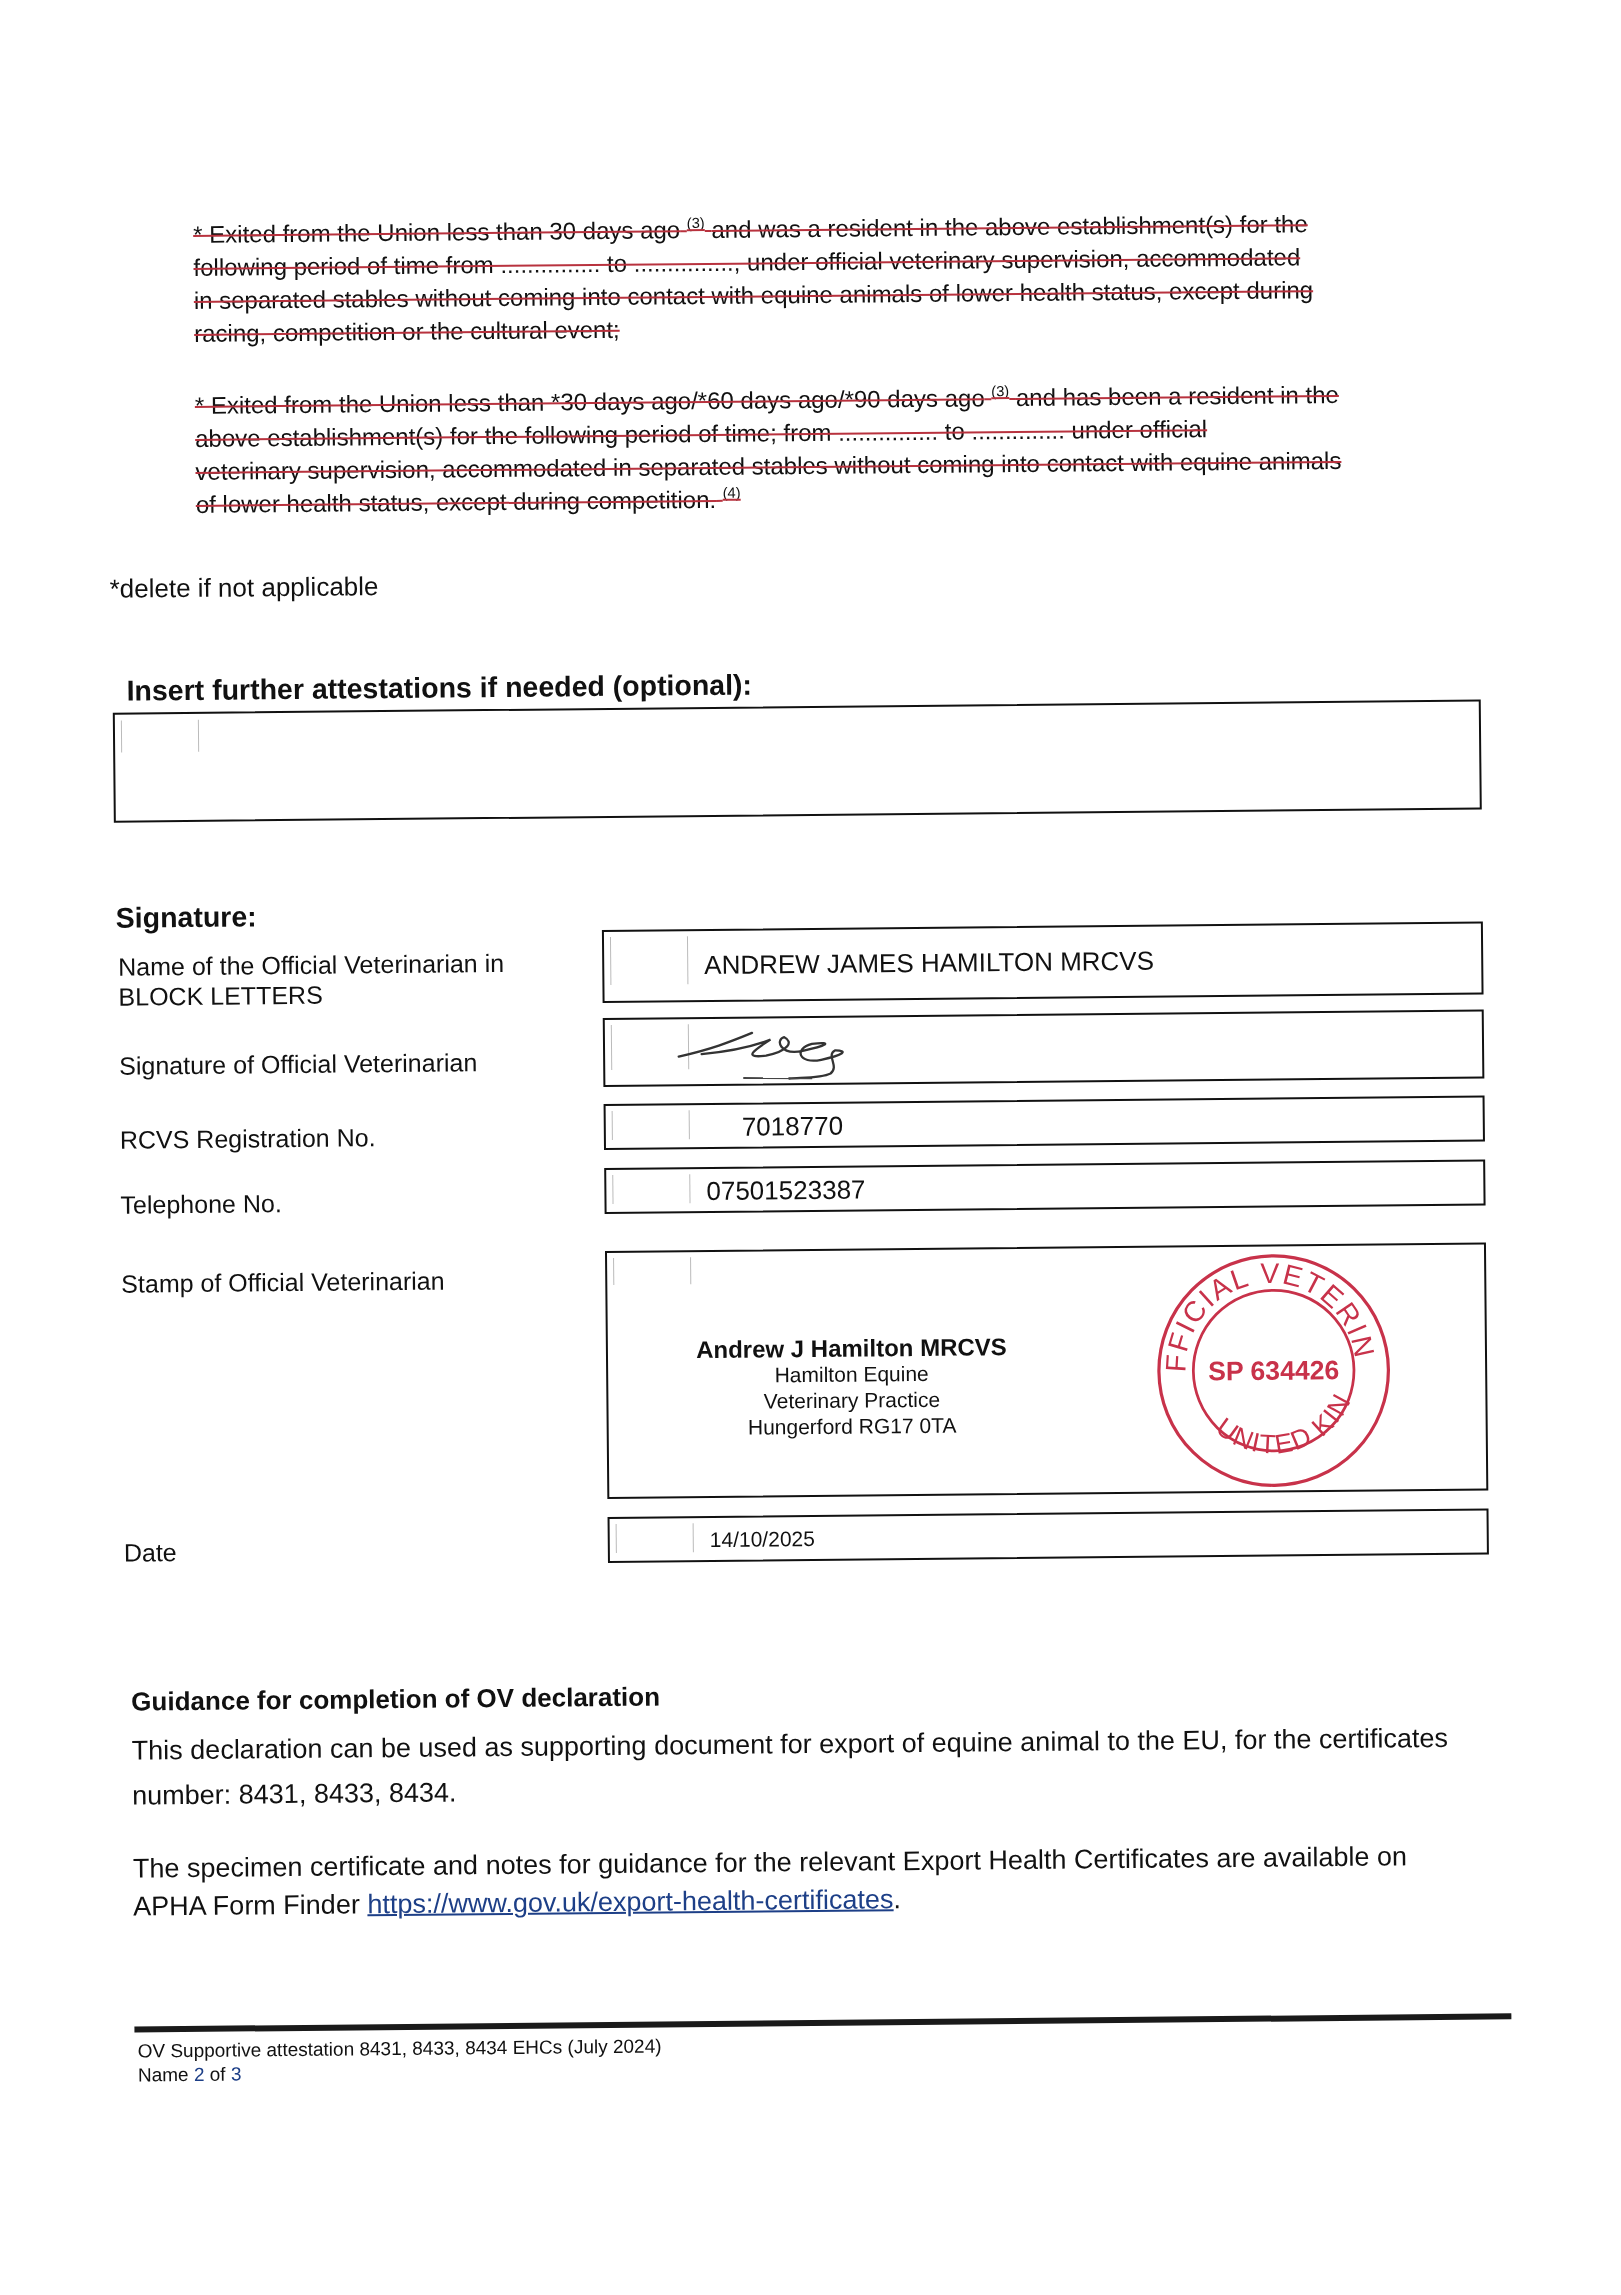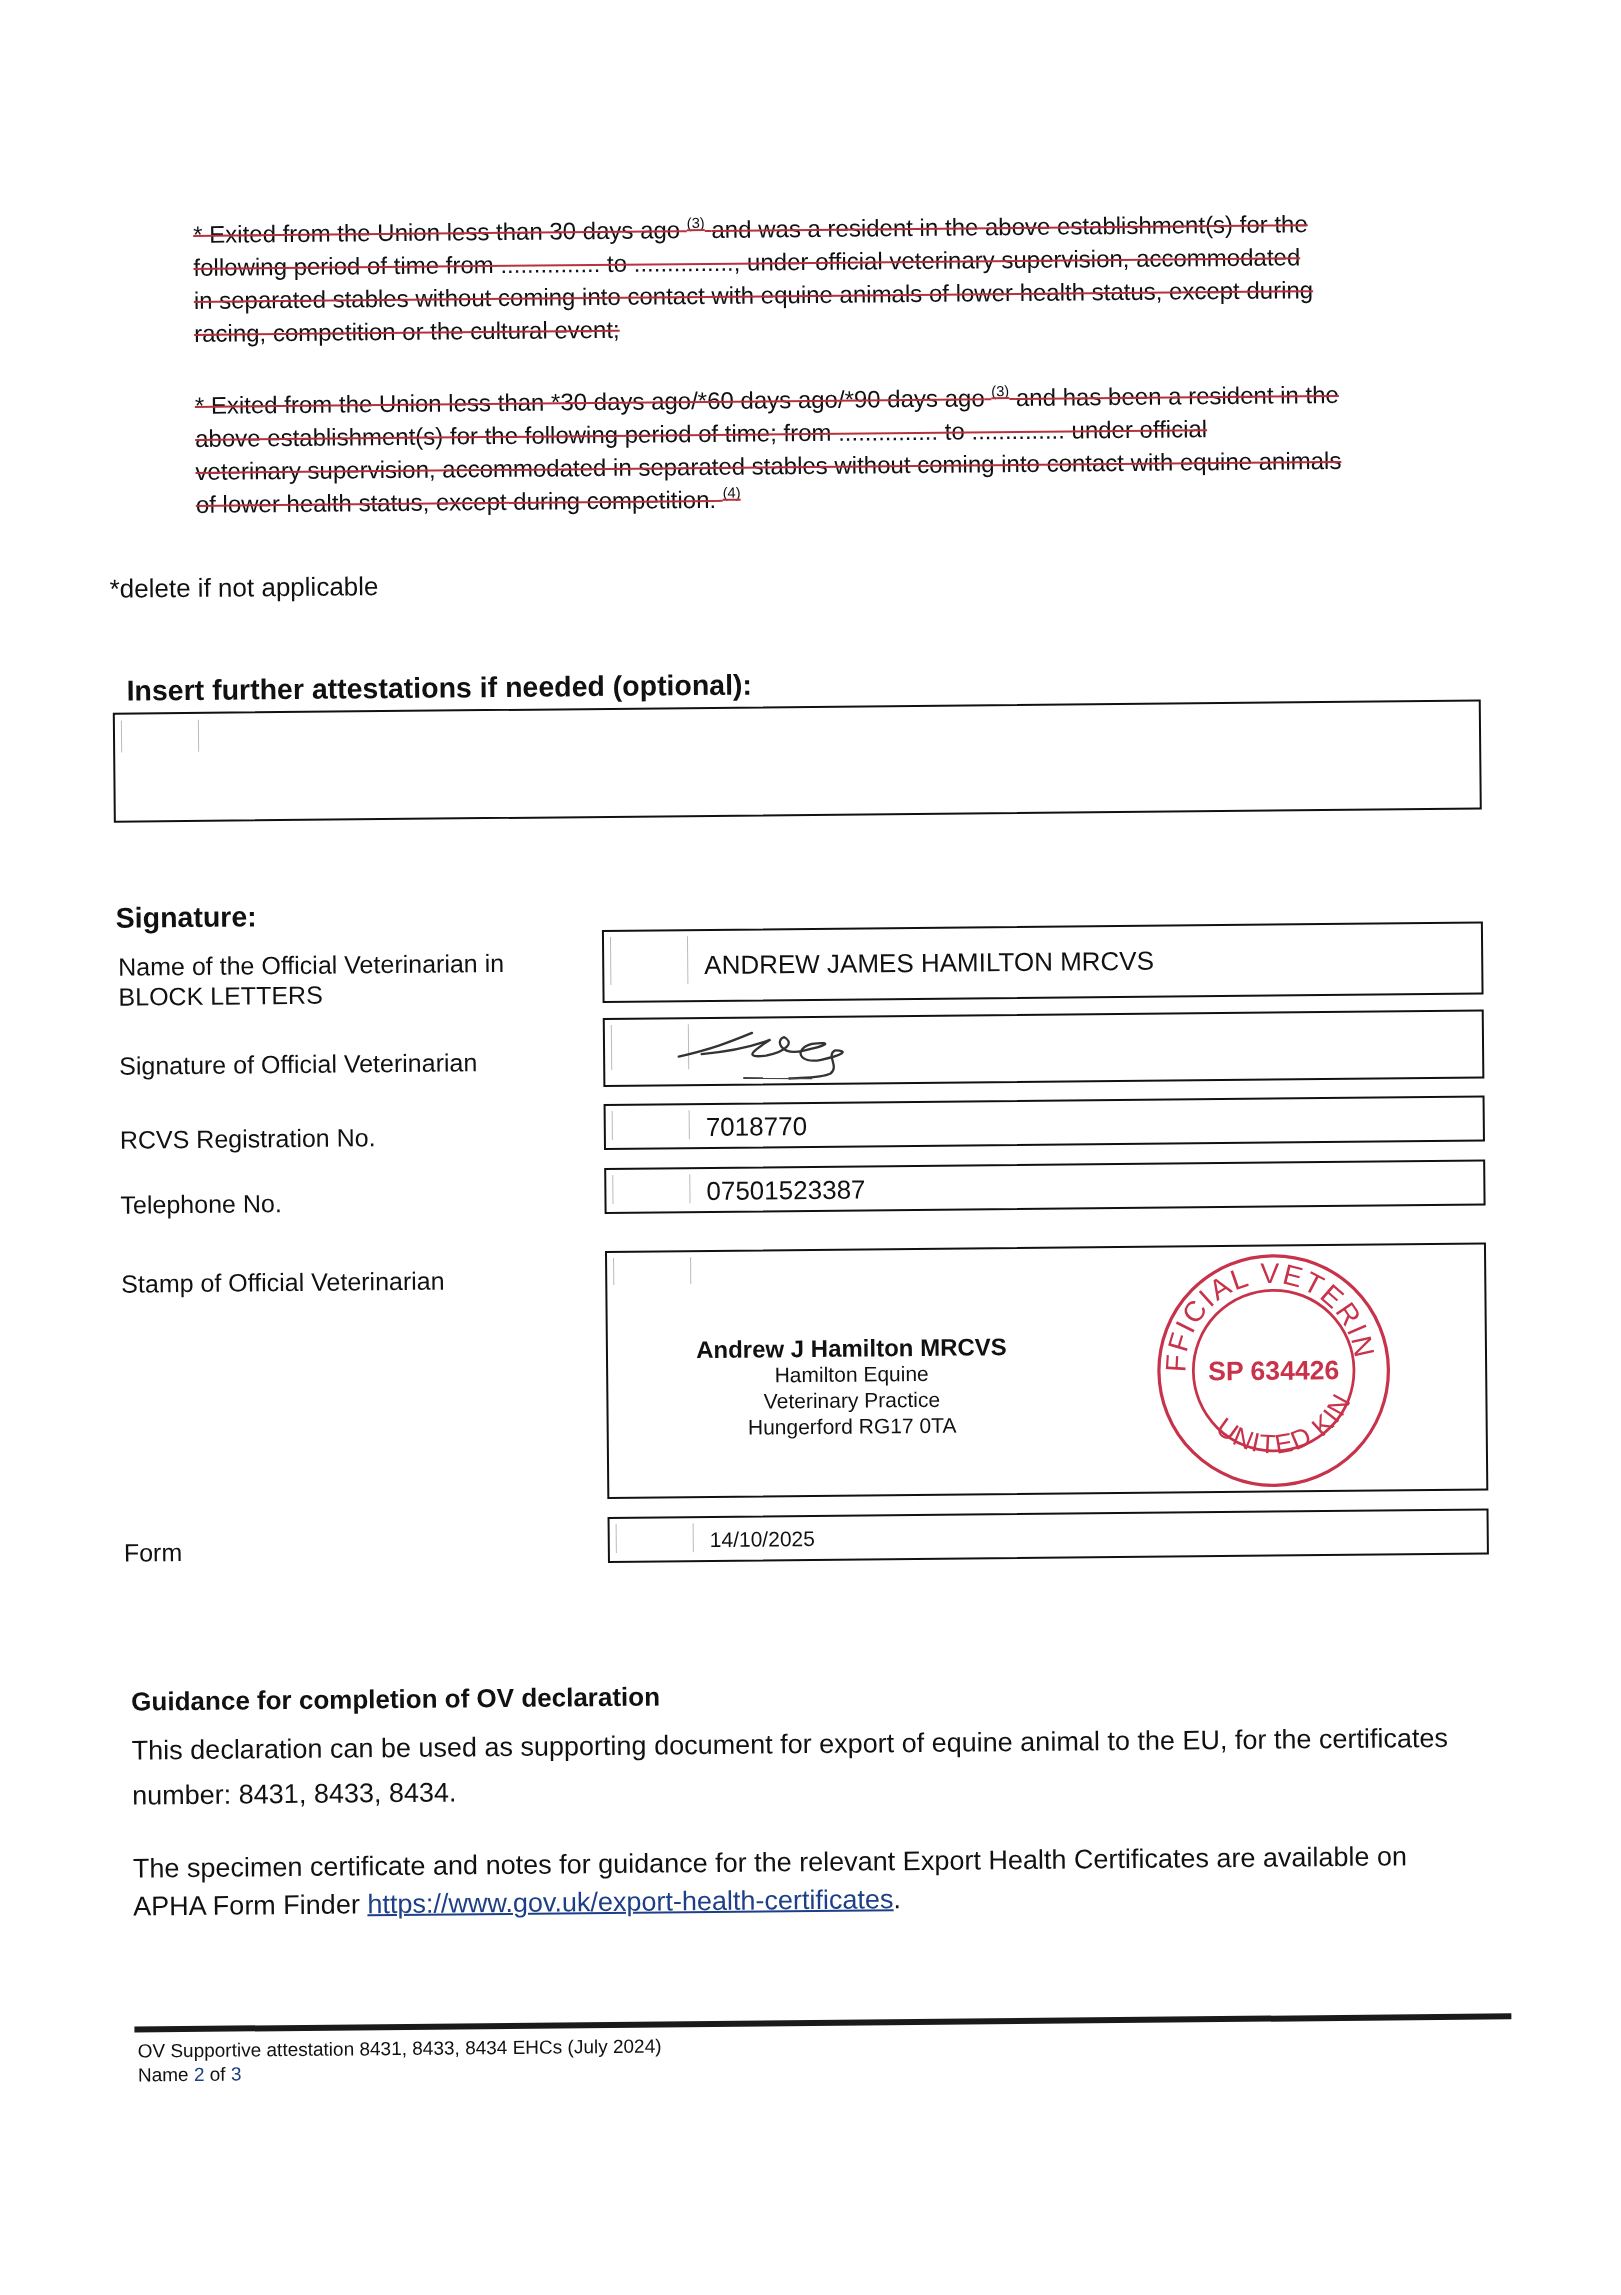--- a/index.html
+++ b/index.html
@@ -68,21 +68,21 @@
     <svg class="abs" style="left:69px; top:4.6px;" width="239" height="60" viewBox="0 0 520 130">
       <path d="M10 70 C80 55 120 40 170 20 M60 65 C120 60 170 50 210 35 C170 60 150 75 200 70 C250 60 260 40 240 30 C220 35 230 70 280 60 C330 50 350 40 300 45 C260 55 270 90 320 80 C370 70 380 60 350 60 C330 70 360 95 340 110 C320 120 280 118 250 120" fill="none" stroke="#333" stroke-width="5" stroke-linecap="round"></path>
       <path d="M150 118 L300 120" stroke="#444" stroke-width="4"></path>
     </svg>
   </div>
 
   <div class="label" style="top:1118px;">RCVS Registration No.</div>
   <div class="field" style="top:1102px; height:46px;">
     <div class="cursor-l"></div>
       <div class="cursor-r"></div>
-    <div class="value" style="top:7.3px;">7018770</div>
+    <div class="value" style="top:7.3px;margin-left:36px;">7018770</div>
   </div>
 
   <div class="label" style="top:1183px;">Telephone No.</div>
   <div class="field" style="top:1166px; height:46px;">
     <div class="cursor-l"></div>
       <div class="cursor-r"></div>
     <div class="value" style="top:7.3px;">07501523387</div>
   </div>
 
   <div class="label" style="top:1262px;">Stamp of Official Veterinarian</div>
@@ -105,21 +105,21 @@
       <text font-family="Liberation Sans, sans-serif" font-size="62" fill="#c8324a" letter-spacing="4">
         <textPath href="#arcTop" startOffset="-6%">OFFICIAL VETERINARIAN</textPath>
       </text>
       <text font-family="Liberation Sans, sans-serif" font-size="58" fill="#c8324a" letter-spacing="3">
         <textPath href="#arcBot" startOffset="0%">UNITED KINGDOM</textPath>
       </text>
       <text x="280" y="290" text-anchor="middle" font-family="Liberation Sans, sans-serif" font-size="58" font-weight="bold" fill="#c8324a">SP 634426</text>
     </svg>
   </div>
 
-  <div class="label" style="top:1531px;">Form</div>
+  <div class="label" style="top:1531px;">Date</div>
   <div class="field" style="top:1515px; height:46px;">
     <div class="cursor-l"></div>
       <div class="cursor-r"></div>
     <div class="value" style="top:10px; font-size:21px;">14/10/2025</div>
   </div>
 
   <div class="abs heading" style="left:126px; top:1680px; font-size:26px;">Guidance for completion of OV declaration</div>
   <div class="abs" style="left:126px; top:1722px; font-size:27px; line-height:45px; width:1377px;">
     <div>This declaration can be used as supporting document for export of equine animal to the EU, for the certificates</div>
     <div>number: 8431, 8433, 8434.</div>

